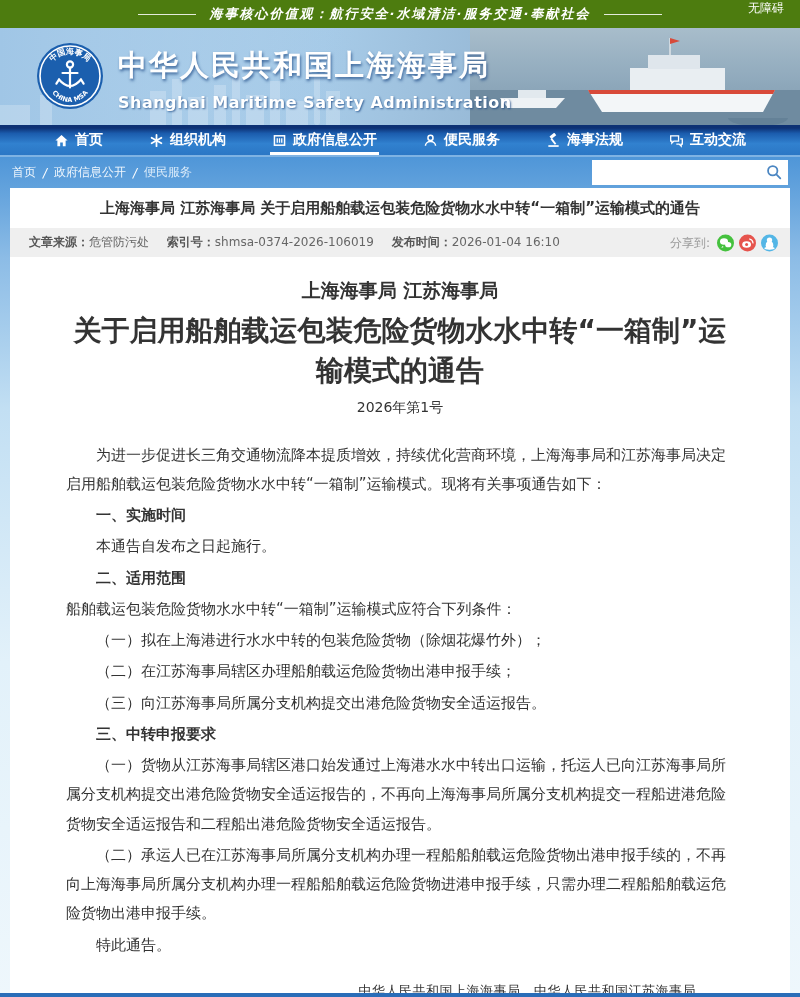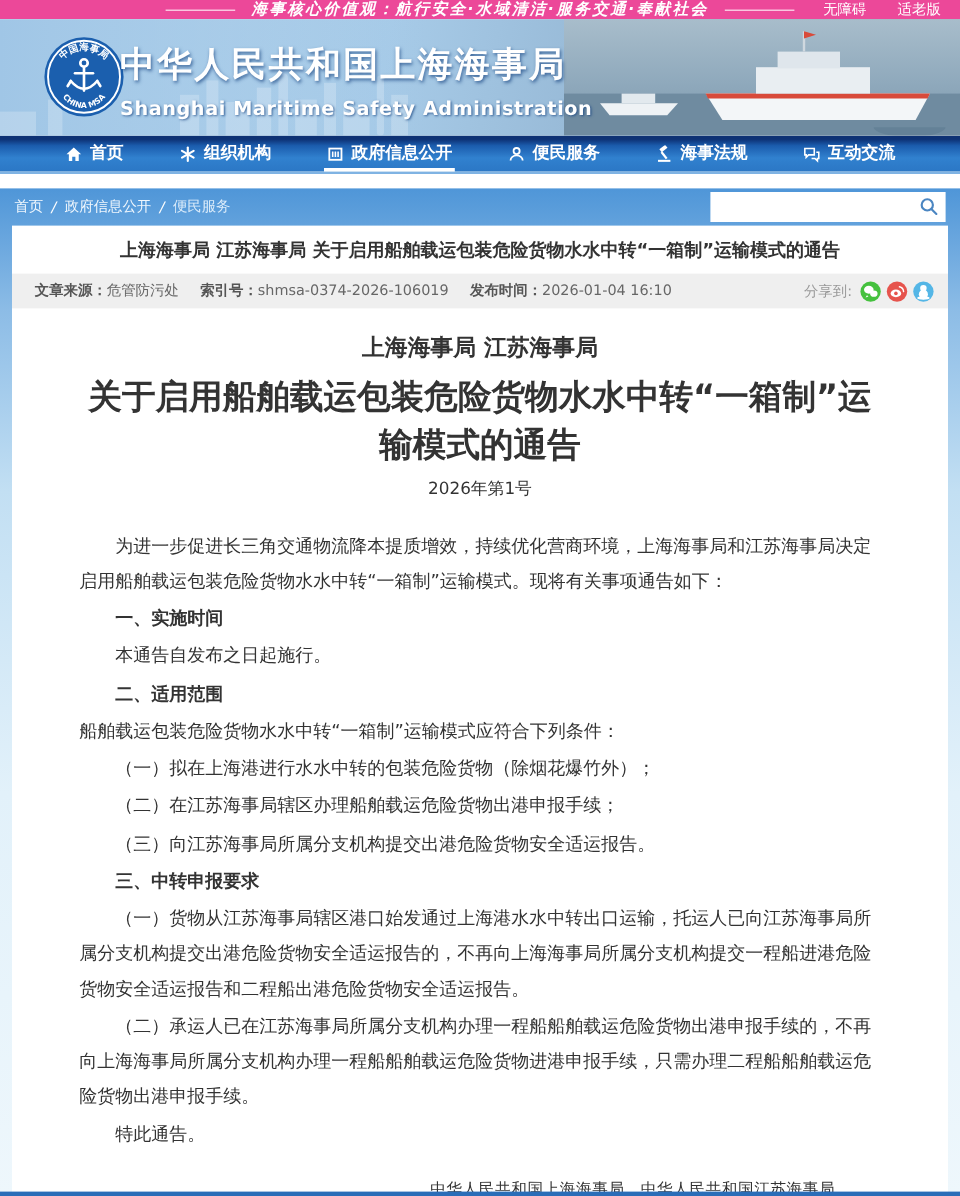--- a/index.html
+++ b/index.html
@@ -4,48 +4,48 @@
 <style>
   * { box-sizing: border-box; margin: 0; padding: 0; }
   html, body { width: 800px; height: 997px; }
   body {
     font-family: "DejaVu Sans", "Liberation Sans", sans-serif;
     position: relative; overflow: hidden; background: #fff;
   }
 
   
   .topbar {
-    height: 16px; background: #ec4899; color: #fff;
+    height: 28px; background: #4d7c0f; color: #fff;
     display: flex; align-items: center; position: relative;
   }
   .topbar-slogan {
     margin: 0 auto; display: flex; align-items: center; gap: 14px;
     font-size: 13px; font-style: italic; letter-spacing: 2px; font-weight: bold;
   }
   .slogan-line { width: 58px; height: 1px; background: rgba(255,255,255,.85); }
-  .topbar-links { position: absolute; right: 16px; top: 0; height: 100%; display: flex; gap: 26px; align-items: center; }
+  .topbar-links { position: absolute; right: 16px; top: 0; height: 100%; display: flex; gap: 26px; align-items: center; flex-direction: column; }
   .topbar-link { color: #fff; font-size: 12px; cursor: pointer; text-decoration: none; }
 
   
   .header {
     height: 97px; position: relative; overflow: hidden;
     background: linear-gradient(100deg, #bcd9ef 0%, #a7cbe8 40%, #97b9d6 62%, #8ea4b4 82%, #97a9b6 100%);
   }
   .skyline { position: absolute; bottom: 0; left: 0; width: 60%; height: 55px; opacity: .5; }
   .skyline div { position: absolute; bottom: 0; background: rgba(255,255,255,.45); }
   .photo-zone {
     position: absolute; right: 0; top: 0; width: 330px; height: 100%;
     background: linear-gradient(180deg, #a8bdcb 0%, #8fa9bc 55%, #7d97ab 100%);
   }
   .photo-fade {
     position: absolute; inset: 0;
     background: linear-gradient(to right, #a0c6e6 0%, rgba(160,198,230,0) 45%);
   }
   .logo { position: absolute; left: 36px; top: 14px; width: 68px; height: 68px; cursor: pointer; }
-  .header-titles { position: absolute; left: 100px; top: 18px; }
+  .header-titles { position: absolute; left: 118px; top: 18px; }
   .title-cn {
     font-size: 29px; font-weight: bold; color: #fff; letter-spacing: 2px;
     text-shadow: 1px 2px 3px rgba(25,70,130,.75);
   }
   .title-en {
     font-size: 16px; font-weight: bold; color: #fff; margin-top: 7px; letter-spacing: .5px;
     text-shadow: 1px 1px 2px rgba(25,70,130,.75);
   }
 
   

